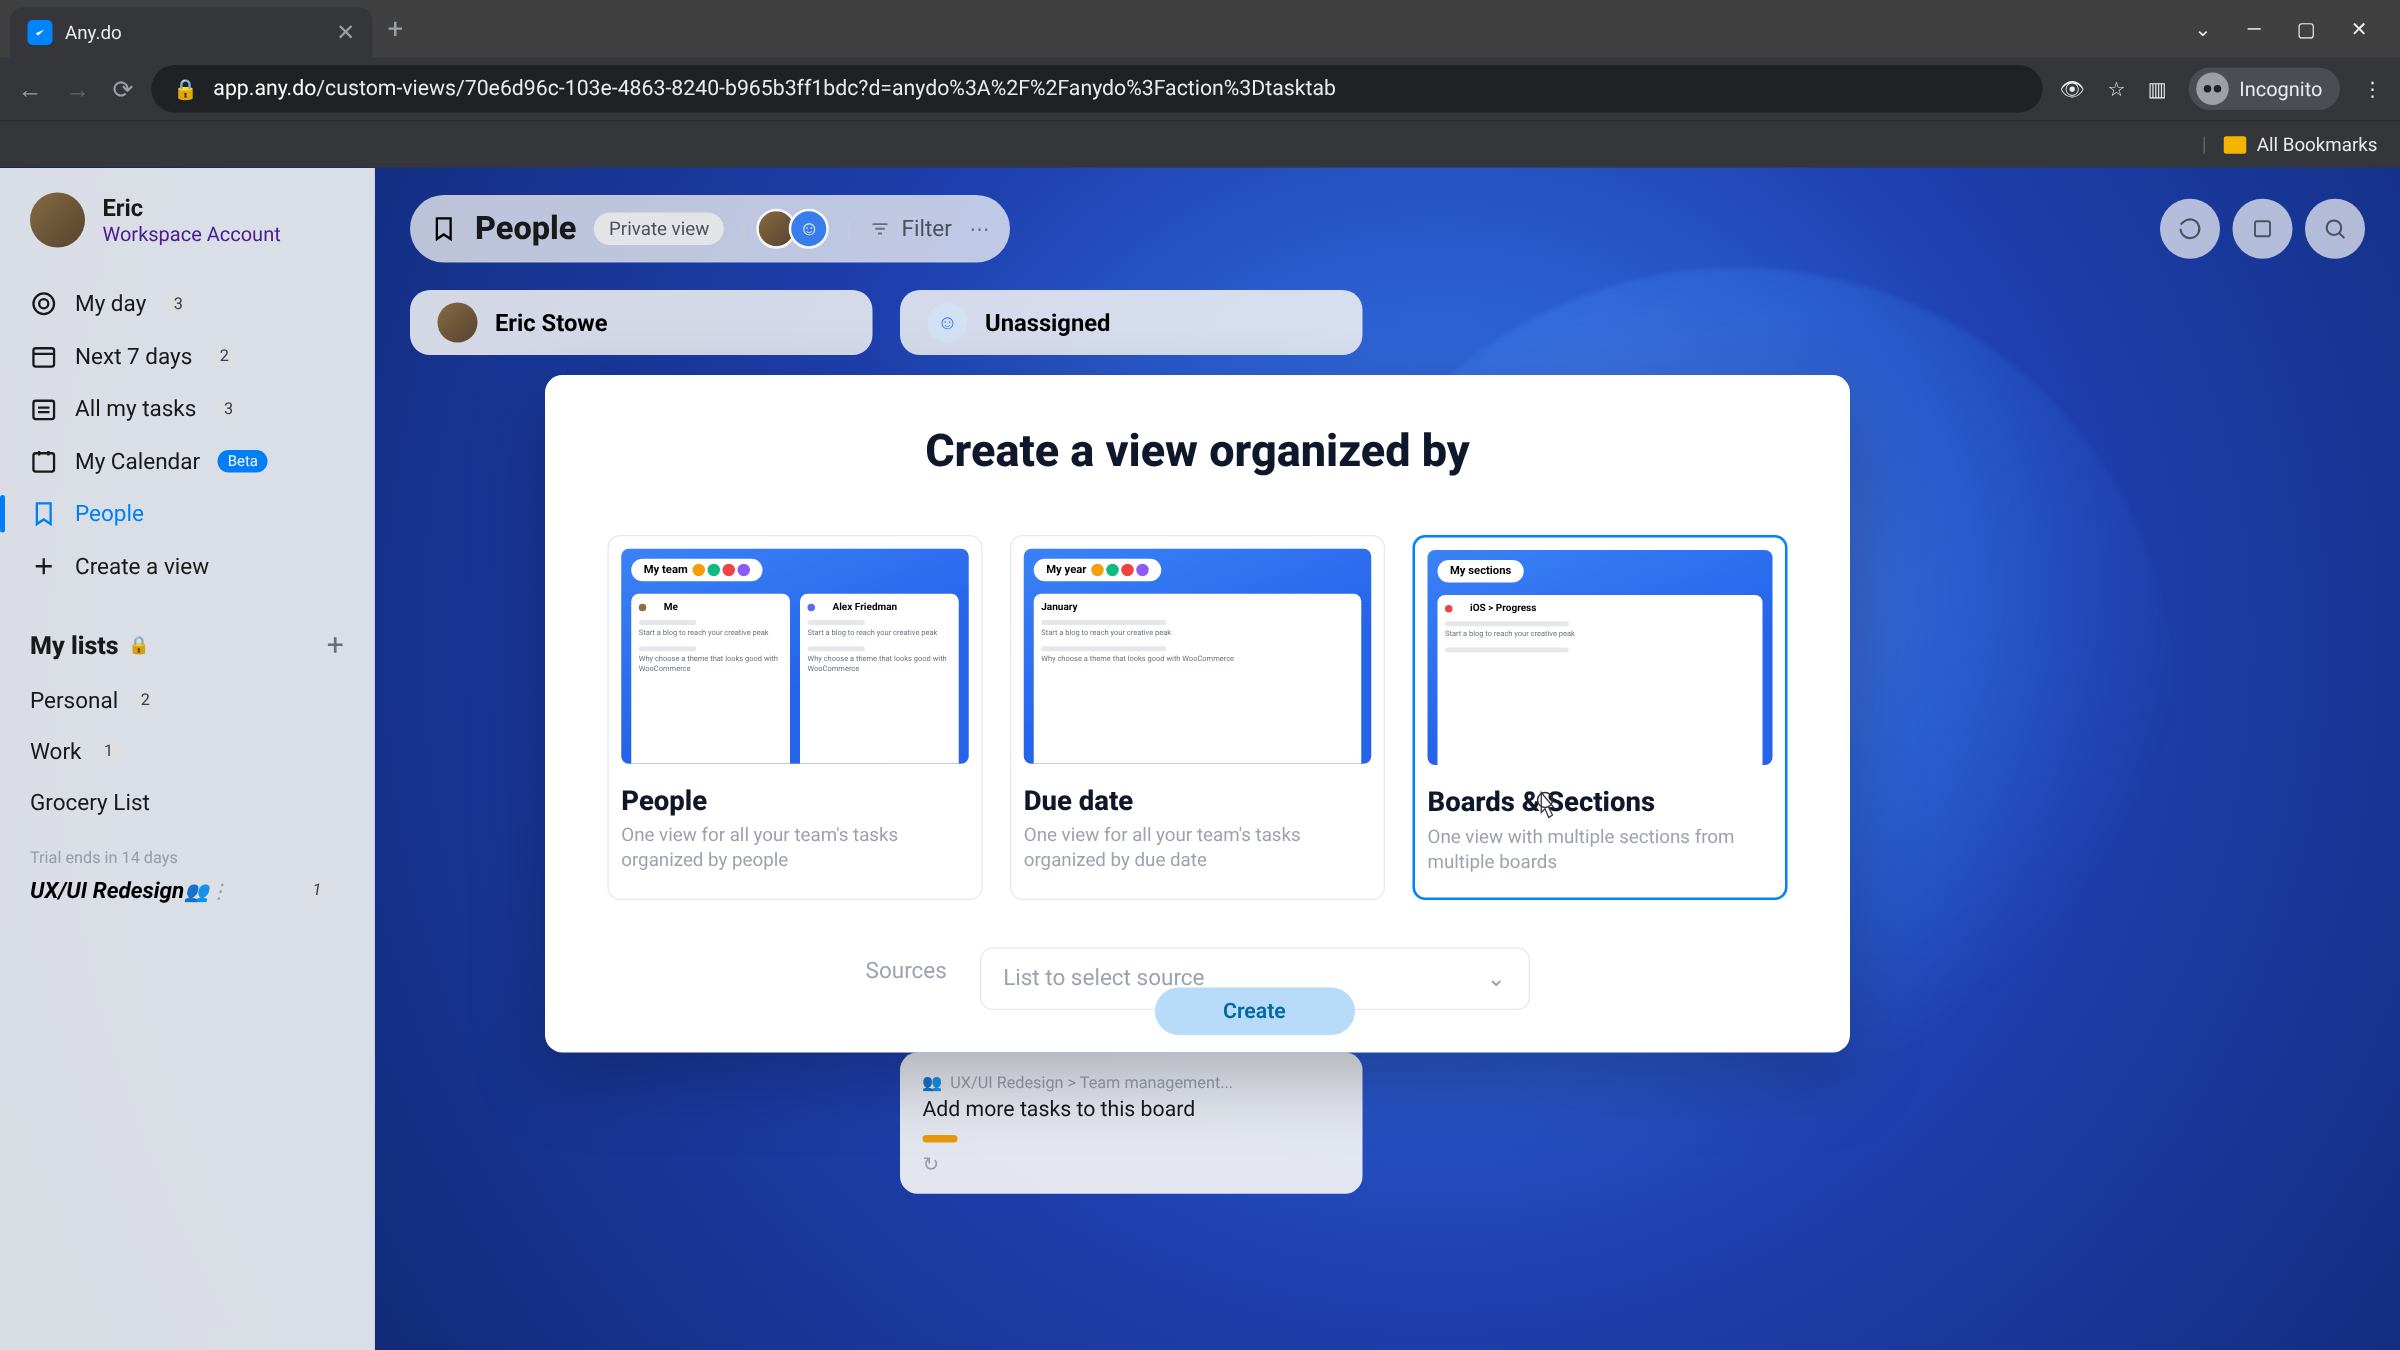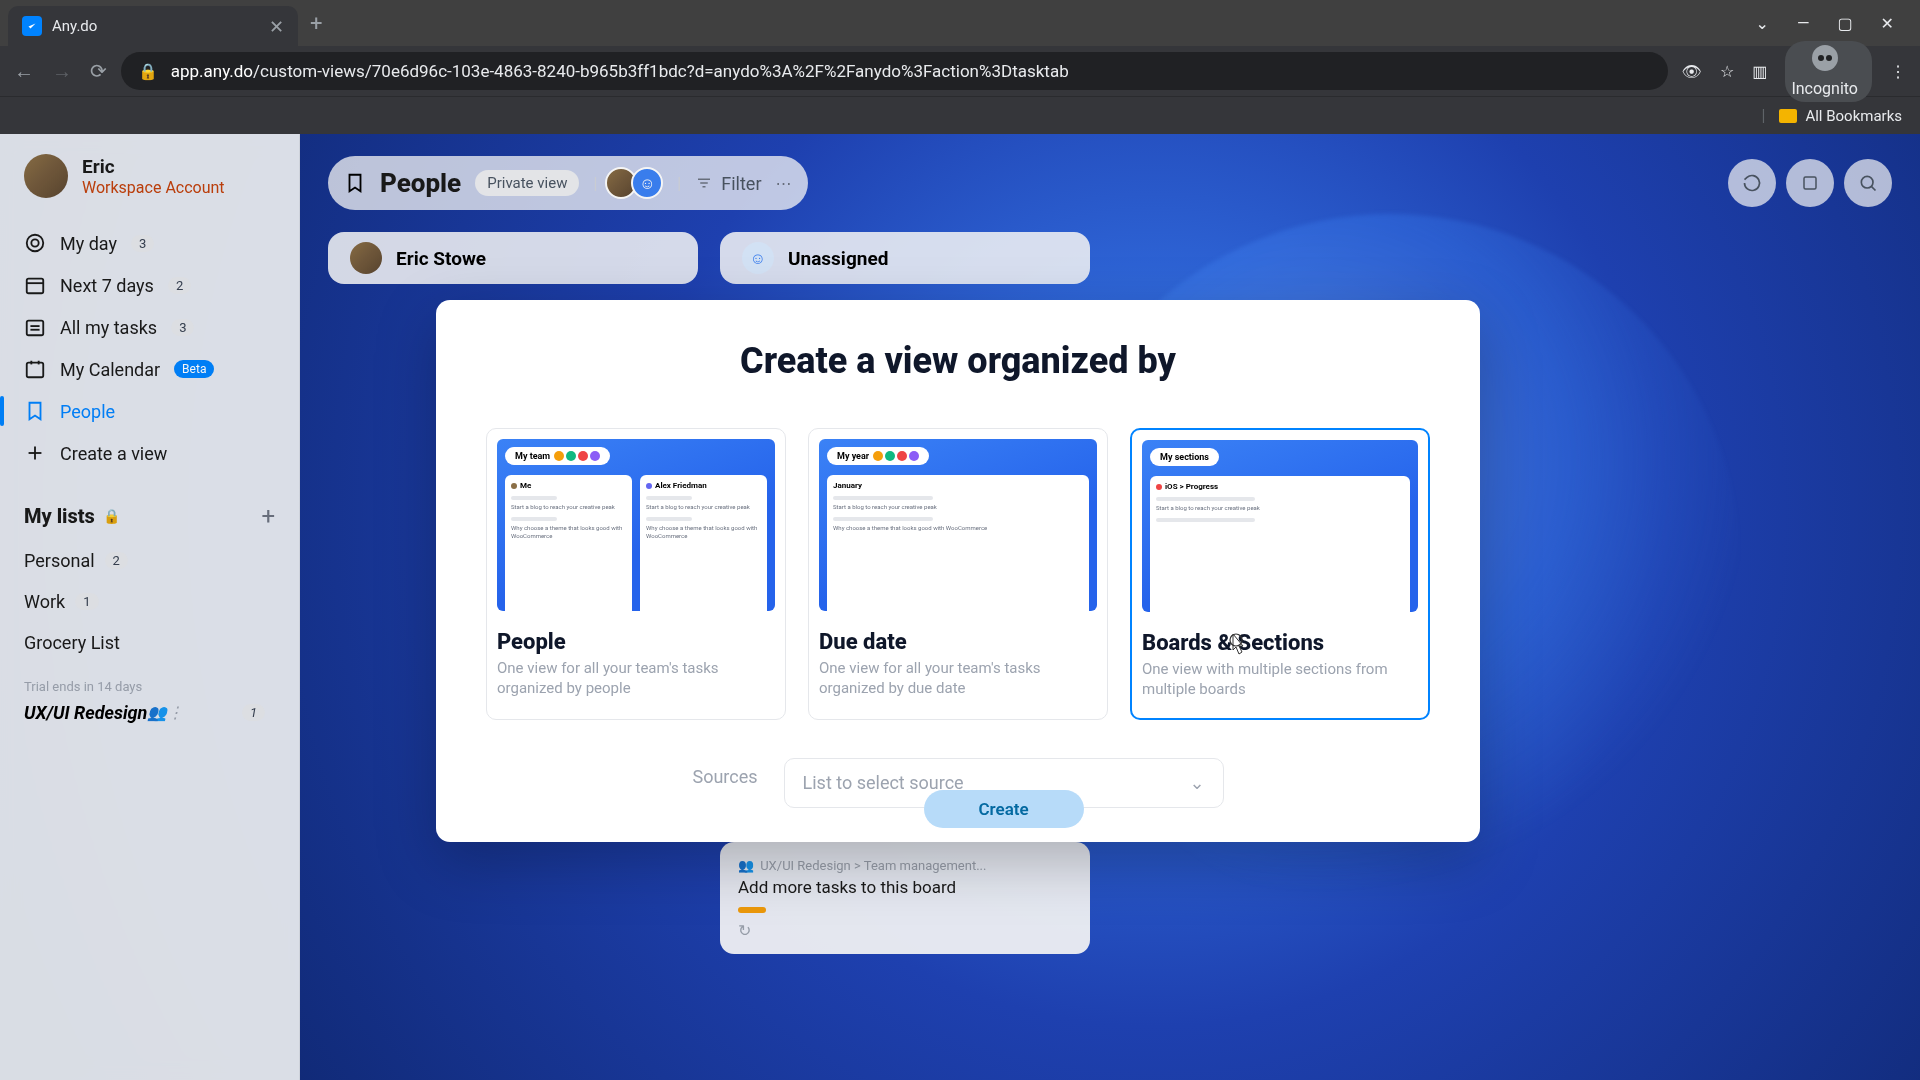--- a/index.html
+++ b/index.html
@@ -19,36 +19,36 @@
 
 .addr-bar { display: flex; align-items: center; height: 50px; padding: 0 14px; gap: 14px; background: #35363a; }
 .nav-btns { display: flex; gap: 18px; color: #9aa0a6; }
 .nav-btns span { cursor: pointer; font-size: 20px; }
 .nav-btns .fwd { opacity: 0.4; }
 .url-bar { flex: 1; background: #202124; border-radius: 24px; height: 38px; display: flex; align-items: center; padding: 0 18px; gap: 12px; }
 .lock-ic { color: #9aa0a6; }
 .url-text { color: #e8eaed; font-size: 17px; }
 .url-host { color: #fff; }
 .addr-right { display: flex; align-items: center; gap: 18px; color: #e8eaed; }
-.incog-badge { display: flex; align-items: center; gap: 8px; background: #4a4d51; border-radius: 20px; padding: 4px 14px 4px 6px; flex-direction: column; }
+.incog-badge { display: flex; align-items: center; gap: 8px; background: #4a4d51; border-radius: 20px; padding: 4px 14px 4px 6px; }
 .incog-ic { width: 26px; height: 26px; background: #9aa0a6; border-radius: 50%; display:flex; align-items:center; justify-content:center; }
 
 .bookmarks-bar { display: flex; justify-content: flex-end; align-items: center; height: 38px; padding: 0 18px; background: #35363a; border-top: 1px solid #2a2b2e; }
 .bm-item { display: flex; align-items: center; gap: 8px; color: #e8eaed; font-size: 15px; }
 .bm-folder { width: 18px; height: 14px; background: #f4b400; border-radius: 2px; }
 
 
 .app { position: relative; width: 1920px; height: 946px; background: radial-gradient(circle at 60% 40%, #3b82f6 0%, #1e40af 40%, #0a1f5c 100%); display: flex; }
 .app-bg-orb { position: absolute; right: 180px; top: 80px; width: 700px; height: 700px; border-radius: 50%; background: radial-gradient(circle at 40% 35%, rgba(255,255,255,0.15), rgba(59,130,246,0.3) 40%, transparent 70%); filter: blur(2px); }
 
 .sidebar { width: 300px; background: rgba(245,247,250,0.92); backdrop-filter: blur(10px); border-right: 1px solid rgba(0,0,0,0.05); padding: 20px 0; z-index: 2; }
 .user-block { display: flex; align-items: center; gap: 14px; padding: 0 24px 18px; }
 .avatar { width: 44px; height: 44px; border-radius: 50%; background: linear-gradient(135deg,#8b6f47,#5a4530); }
 .user-name { font-weight: 700; font-size: 19px; color: #1a1a1a; }
-.user-sub { font-size: 16px; color: #c2410c; }
+.user-sub { font-size: 16px; color: #4c1d95; }
 
 .nav-list { padding: 6px 10px; }
 .nav-item { display: flex; align-items: center; gap: 14px; padding: 10px 14px; border-radius: 10px; cursor: pointer; color: #1a1a1a; font-size: 18px; position: relative; }
 .nav-item.active { color: #0083ff; }
 .nav-item.active::before { content:''; position:absolute; left:-10px; top:6px; bottom:6px; width:4px; background:#0083ff; border-radius:2px; }
 .nav-ic { width: 22px; height: 22px; display: flex; align-items: center; justify-content: center; }
 .nav-ic svg { stroke: currentColor; fill: none; stroke-width: 2; }
 .badge { background: #e5e7eb; color: #374151; font-size: 13px; padding: 1px 8px; border-radius: 10px; }
 .badge-beta { background: #0083ff; color: white; font-size: 12px; padding: 2px 8px; border-radius: 10px; }
 
@@ -93,21 +93,21 @@
 
 .opt-row { display: flex; gap: 22px; margin-top: 46px; justify-content: center; }
 .opt-card { width: 300px; border: 1.5px solid #e5e7eb; border-radius: 10px; padding: 10px 10px 18px; cursor: pointer; }
 .opt-card.selected { border: 2px solid #0083ff; }
 .opt-preview { height: 172px; border-radius: 6px; overflow: hidden; position: relative; background: linear-gradient(160deg,#3b82f6 0%, #2563eb 60%); }
 .pv-bar { position: absolute; top: 8px; left: 8px; height: 18px; background: white; border-radius: 10px; padding: 0 10px; display: flex; align-items: center; gap: 4px; font-size: 9px; font-weight: 700; }
 .pv-dots { display: flex; gap: 2px; }
 .pv-dot { width: 10px; height: 10px; border-radius: 50%; }
 .pv-cols { position: absolute; top: 36px; left: 8px; right: 8px; bottom: 0; display: flex; gap: 8px; }
 .pv-col { flex: 1; background: white; border-radius: 6px 6px 0 0; padding: 6px; }
-.pv-col-h { font-size: 8px; font-weight: 700; display:flex; align-items:center; gap:3px;}
+.pv-col-h { font-size: 8px; font-weight: 700; display:flex; align-items:center; gap:14px;}
 .pv-col-h .d { width:6px; height:6px; border-radius:50%; }
 .pv-item { font-size: 6px; color: #6b7280; margin-top: 6px; line-height: 1.3; }
 .pv-item::before { content:''; display:block; width:40%; height:4px; background:#e5e7eb; margin-bottom:3px; border-radius:2px; }
 
 .opt-title { font-size: 22px; font-weight: 800; margin-top: 18px; color: #0f172a; }
 .opt-desc { font-size: 15px; color: #9ca3af; margin-top: 4px; line-height: 1.35; }
 
 .sources-row { display: flex; align-items: flex-start; justify-content: center; gap: 26px; margin-top: 38px; }
 .sources-label { font-size: 18px; color: #9ca3af; margin-top: 8px; }
 .sources-wrap { position: relative; }

